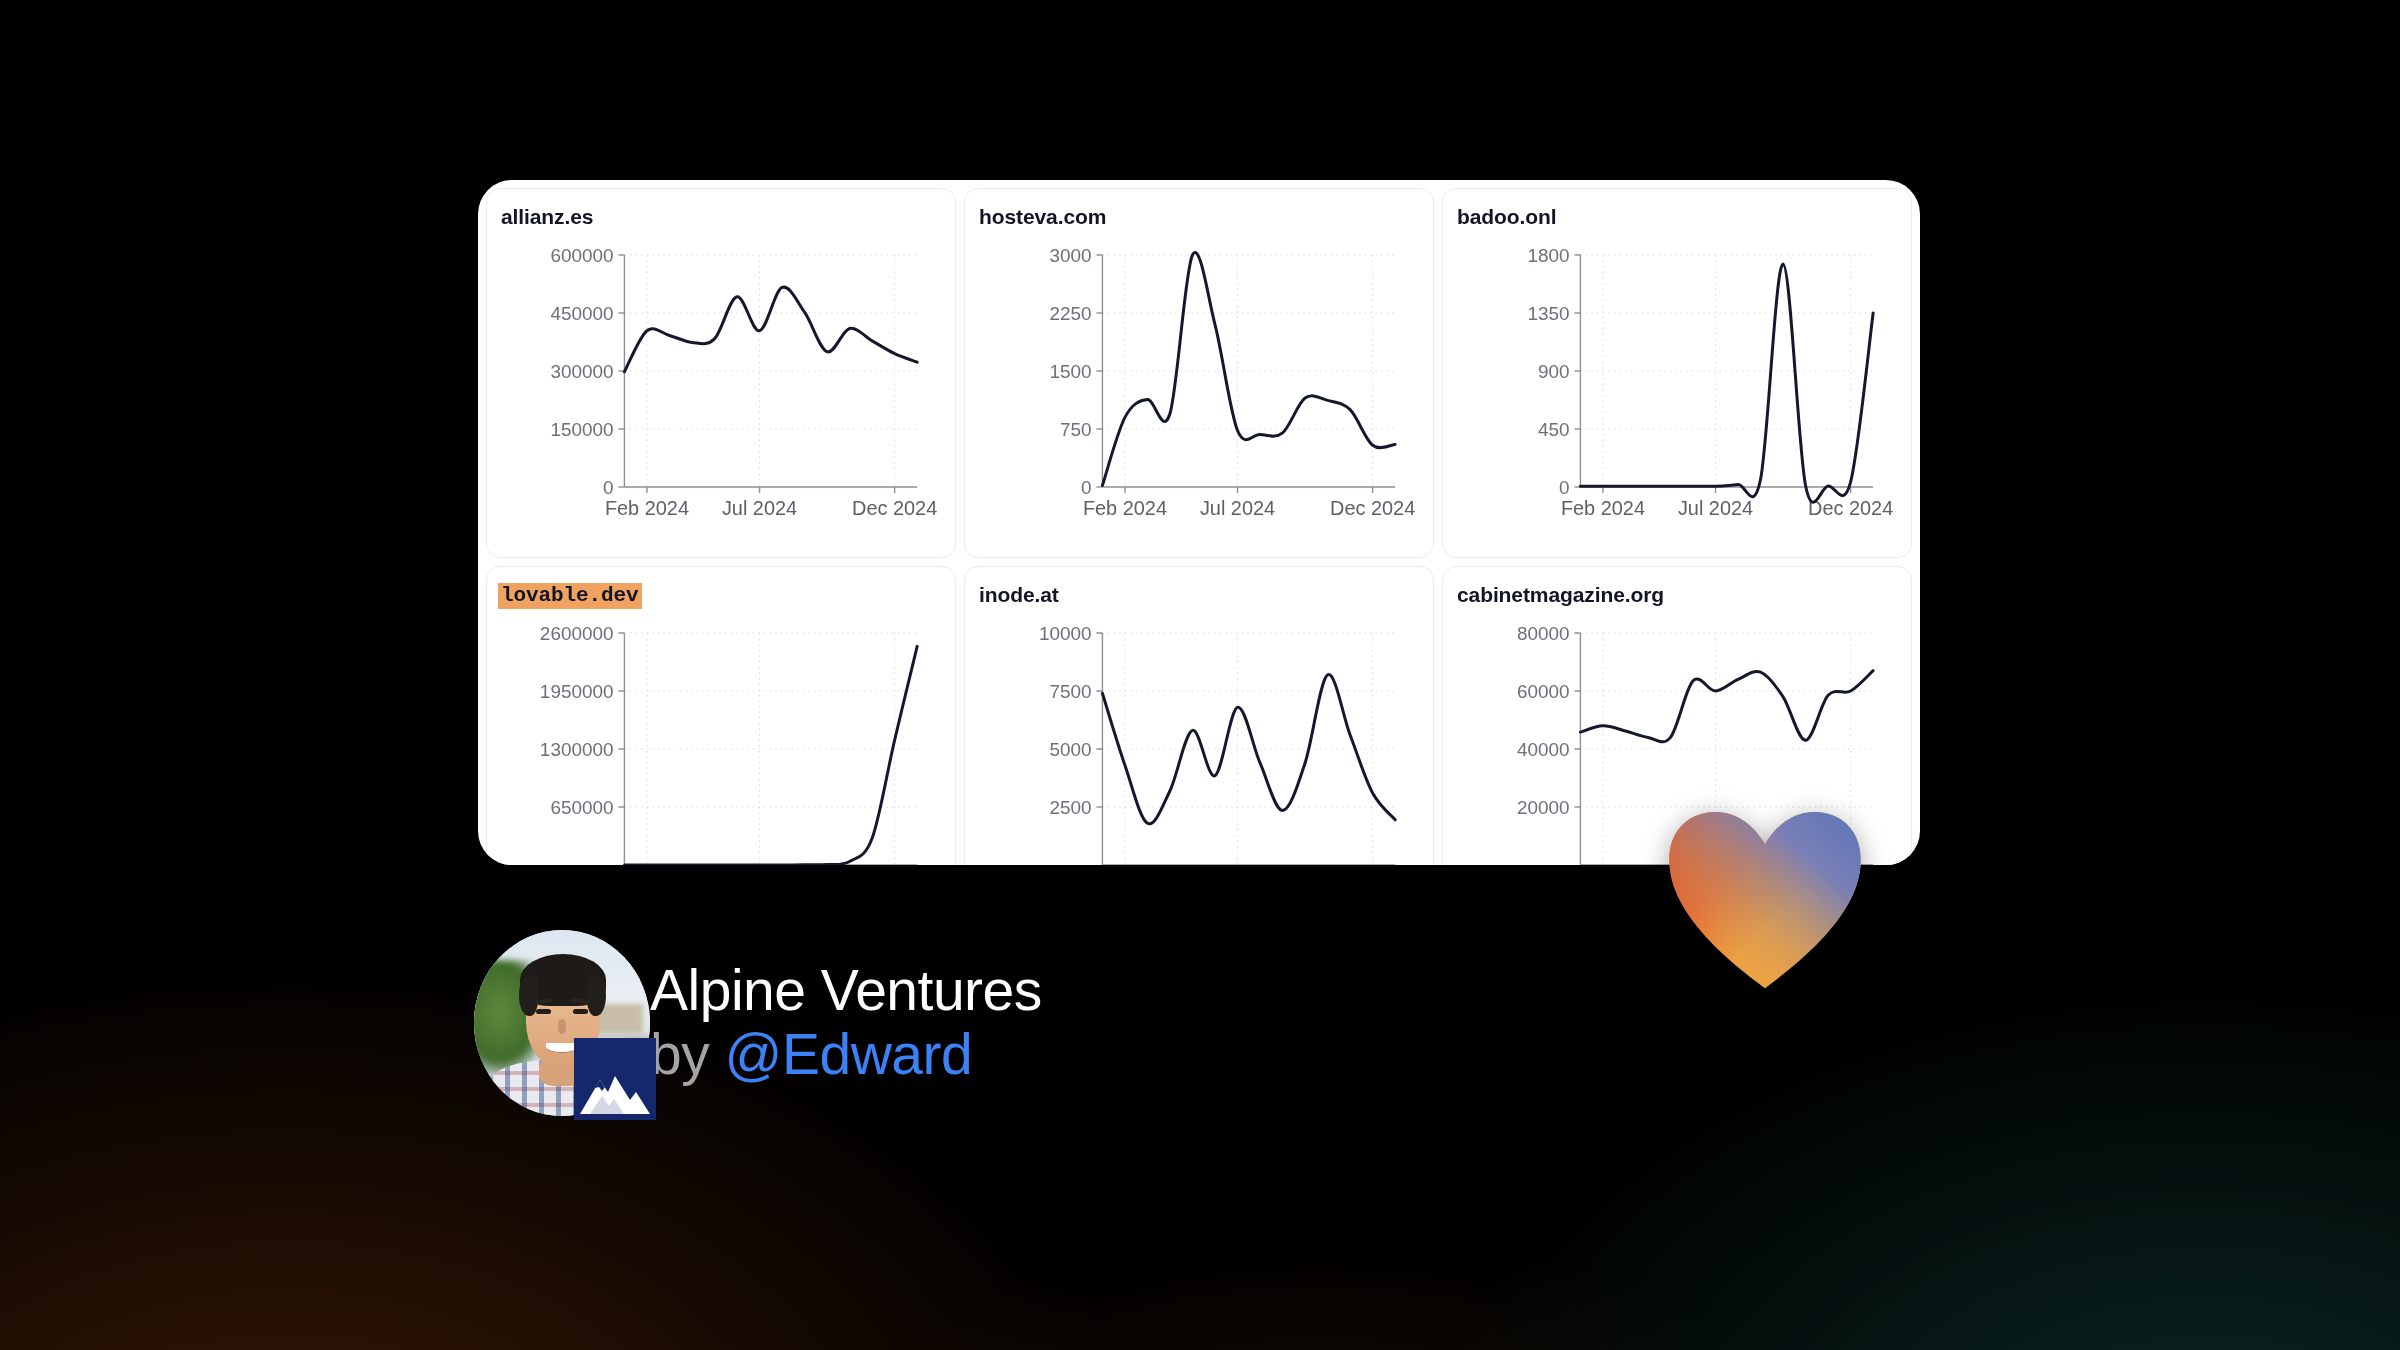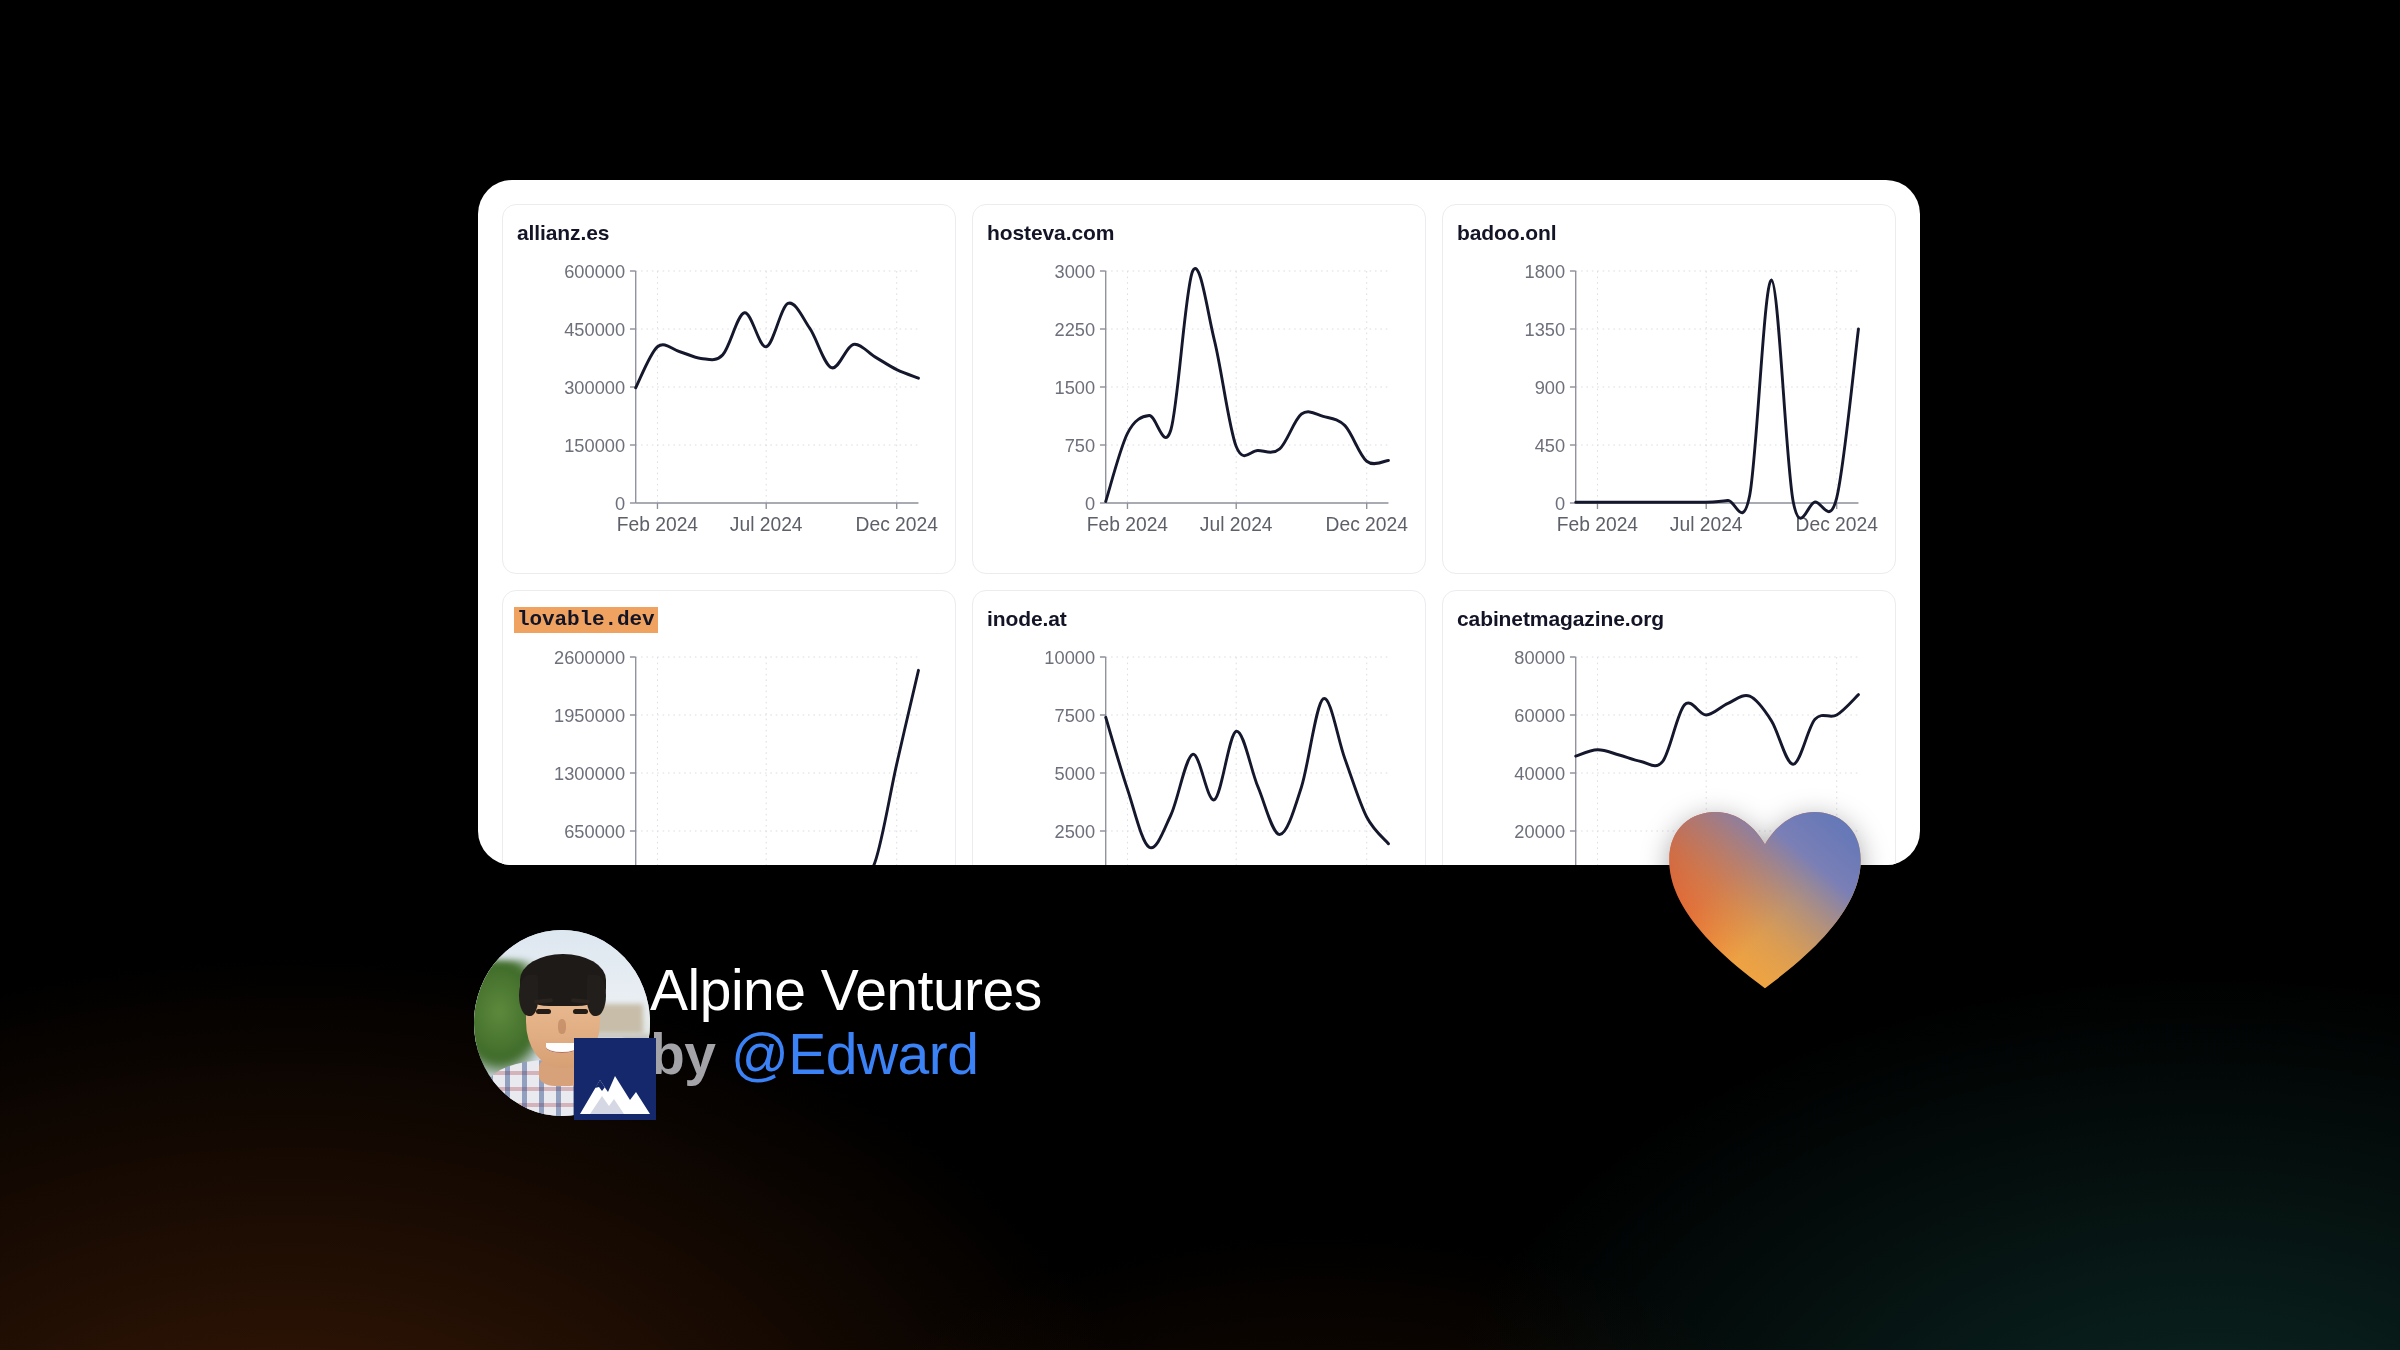--- a/index.html
+++ b/index.html
@@ -24,22 +24,22 @@
     background:#ffffff;
     border-radius:34px;
     overflow:hidden;
     box-shadow:0 26px 70px rgba(0,0,0,0.65);
   }
   #grid {
     position:absolute; inset:0;
     display:grid;
     grid-template-columns:1fr 1fr 1fr;
     grid-template-rows:370px 370px;
-    padding:24px;
-    gap:16px;
+    padding:8px;
+    gap:8px;
   }
   .cell {
     background:#fff;
     border:1px solid #ececf0;
     border-radius:14px;
     padding:16px 14px 10px 14px;
     position:relative;
     overflow:hidden;
   }
   .cell-title {
@@ -132,21 +132,21 @@
     background:#14286b;
     display:flex; align-items:flex-end; justify-content:center;
   }
   #badge svg { width:74px; height:50px; display:block; margin-bottom:4px; }
   #meta { }
   #meta .line1 {
     font-size:57px; color:#ffffff; font-weight:400;
     letter-spacing:-0.5px; line-height:1.12;
   }
   #meta .line2 { font-size:57px; line-height:1.12; letter-spacing:-0.5px; }
-  #meta .by { color:#a3a3a8; font-weight:700; }
+  #meta .by { color:#a3a3a8; font-weight:400; }
   #meta .handle { color:#3b82f6; font-weight:400; }
 </style>
 </head>
 <body>
 
 <div id="bg"></div>
 
 <div id="card">
   <div id="grid">
       <div class="cell"><div class="cell-title">allianz.es</div><div class="plot">

